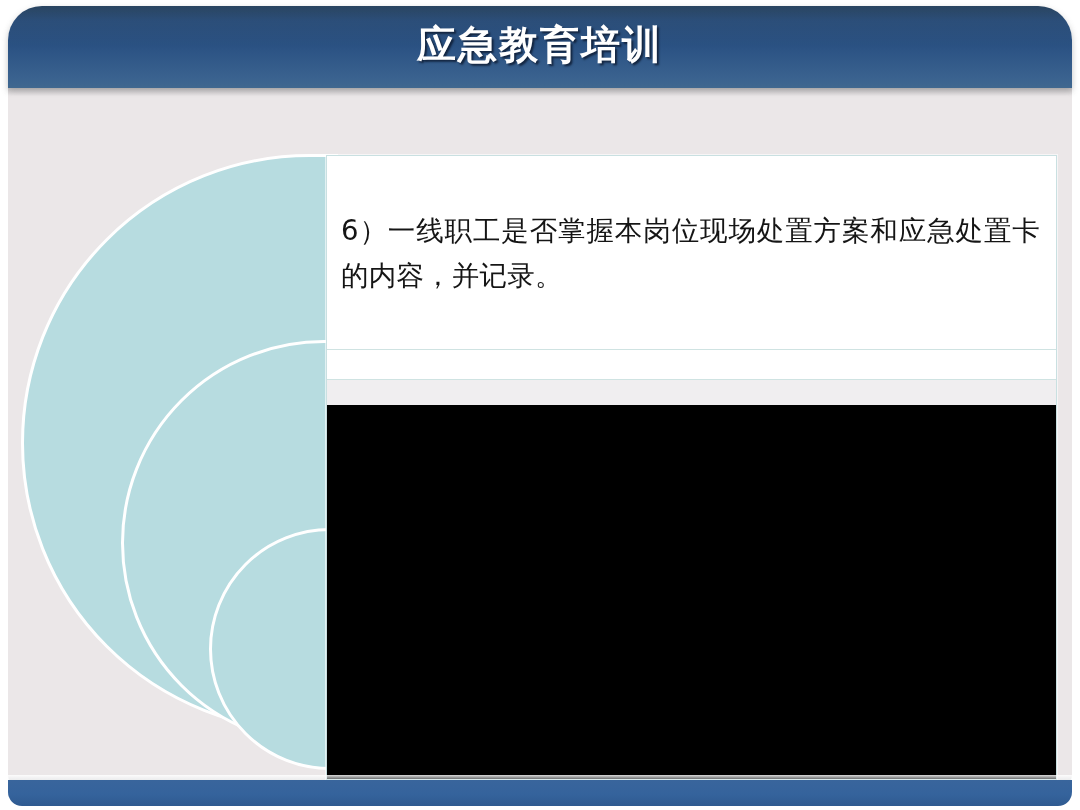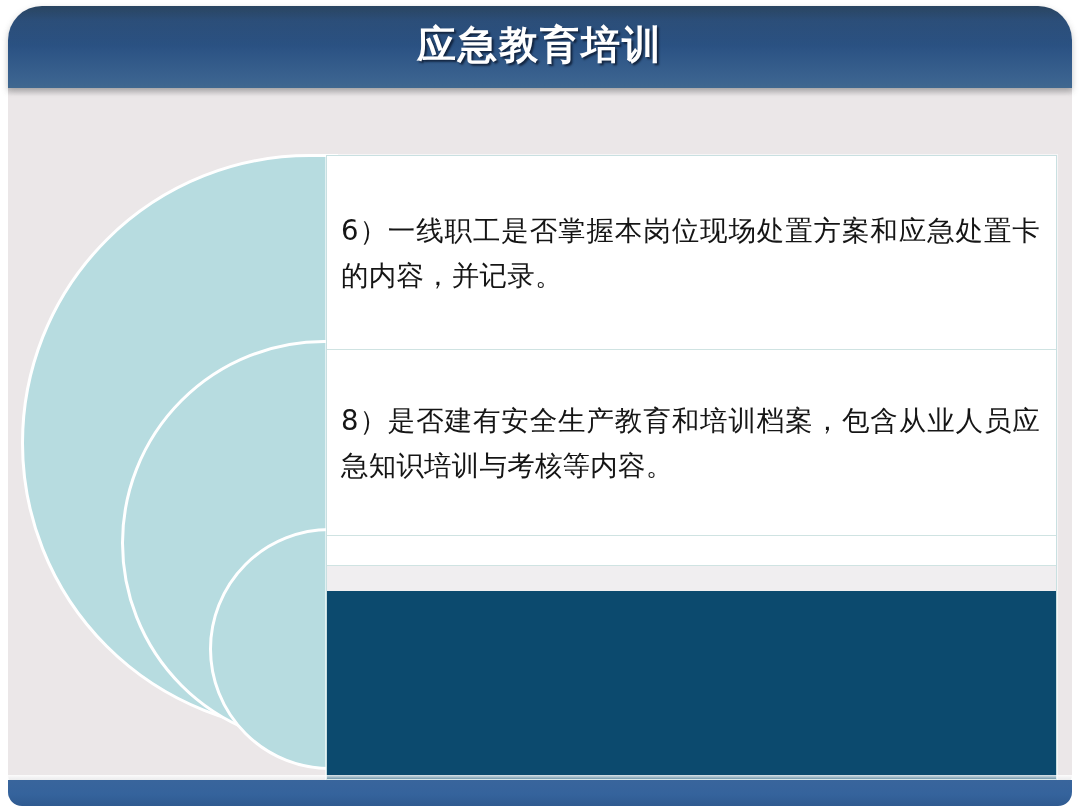--- a/index.html
+++ b/index.html
@@ -118,21 +118,21 @@
     margin-right: -121px;
   }
 
   
   .content-table {
     position: absolute;
     left: 326px;
     top: 155px;
     width: 731px;
     height: 625px;
-    background: #0c4a6e;
+    background: #000000;
     border: 1px solid #c9e0e1;
     box-sizing: border-box;
     box-shadow: 0 0 0 1px rgba(255,255,255,0.6);
   }
   .row {
     position: relative;
     box-sizing: border-box;
     border-bottom: 1px solid #cfe3e2;
     display: flex;
     align-items: center;
@@ -193,23 +193,20 @@
   <div class="arcs">
     <div class="arc arc-1"></div>
     <div class="arc arc-2"></div>
     <div class="arc arc-3"></div>
   </div>
 
   <div class="content-table">
     <div class="row row-1">
       <div class="row-text">6）一线职工是否掌握本岗位现场处置方案和应急处置卡的内容，并记录。</div>
     </div>
-    <div class="row row-3">
-      <div class="row-text">8）是否建有安全生产教育和培训档案，包含从业人员应急知识培训与考核等内容。</div>
-    </div>
     <div class="row row-4">
       <div class="row-text"></div>
     </div>
     <div class="row row-5">
       <div class="row-text"></div>
     </div>
   </div>
 
   <div class="footer-gloss"></div>
   <div class="footer-bar"></div>

